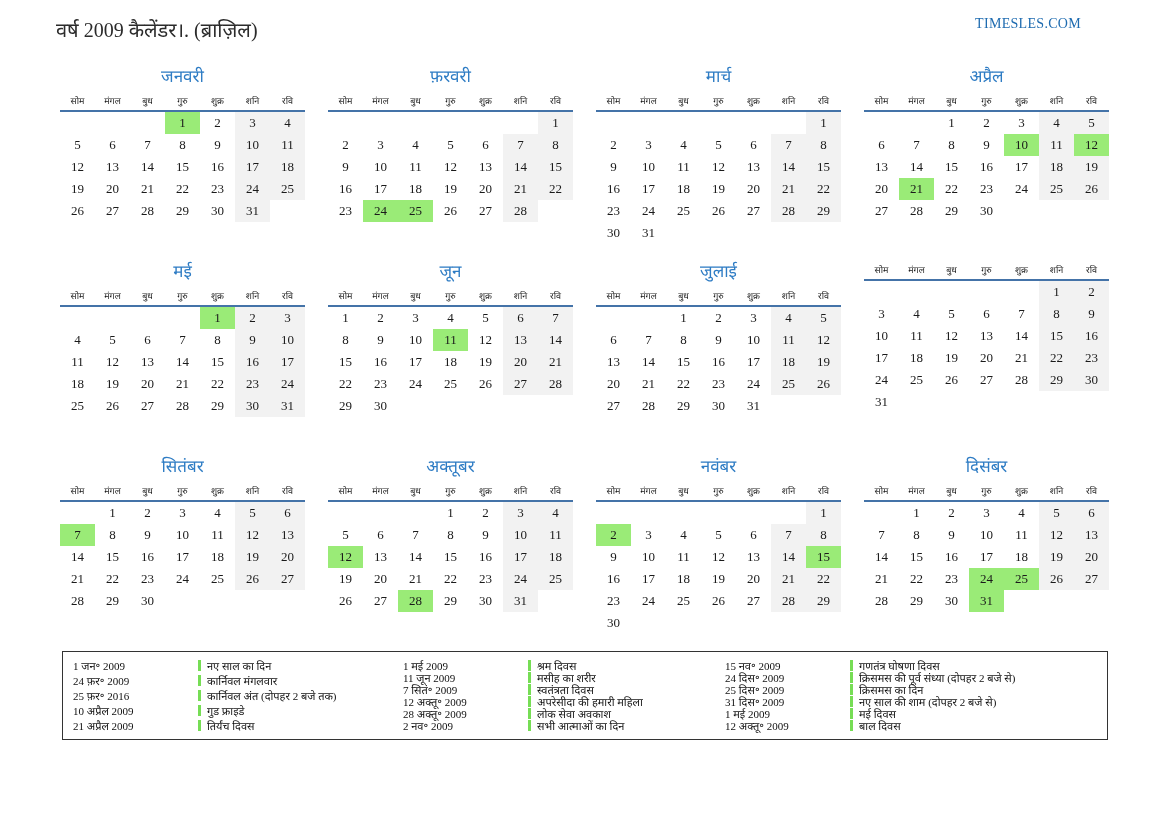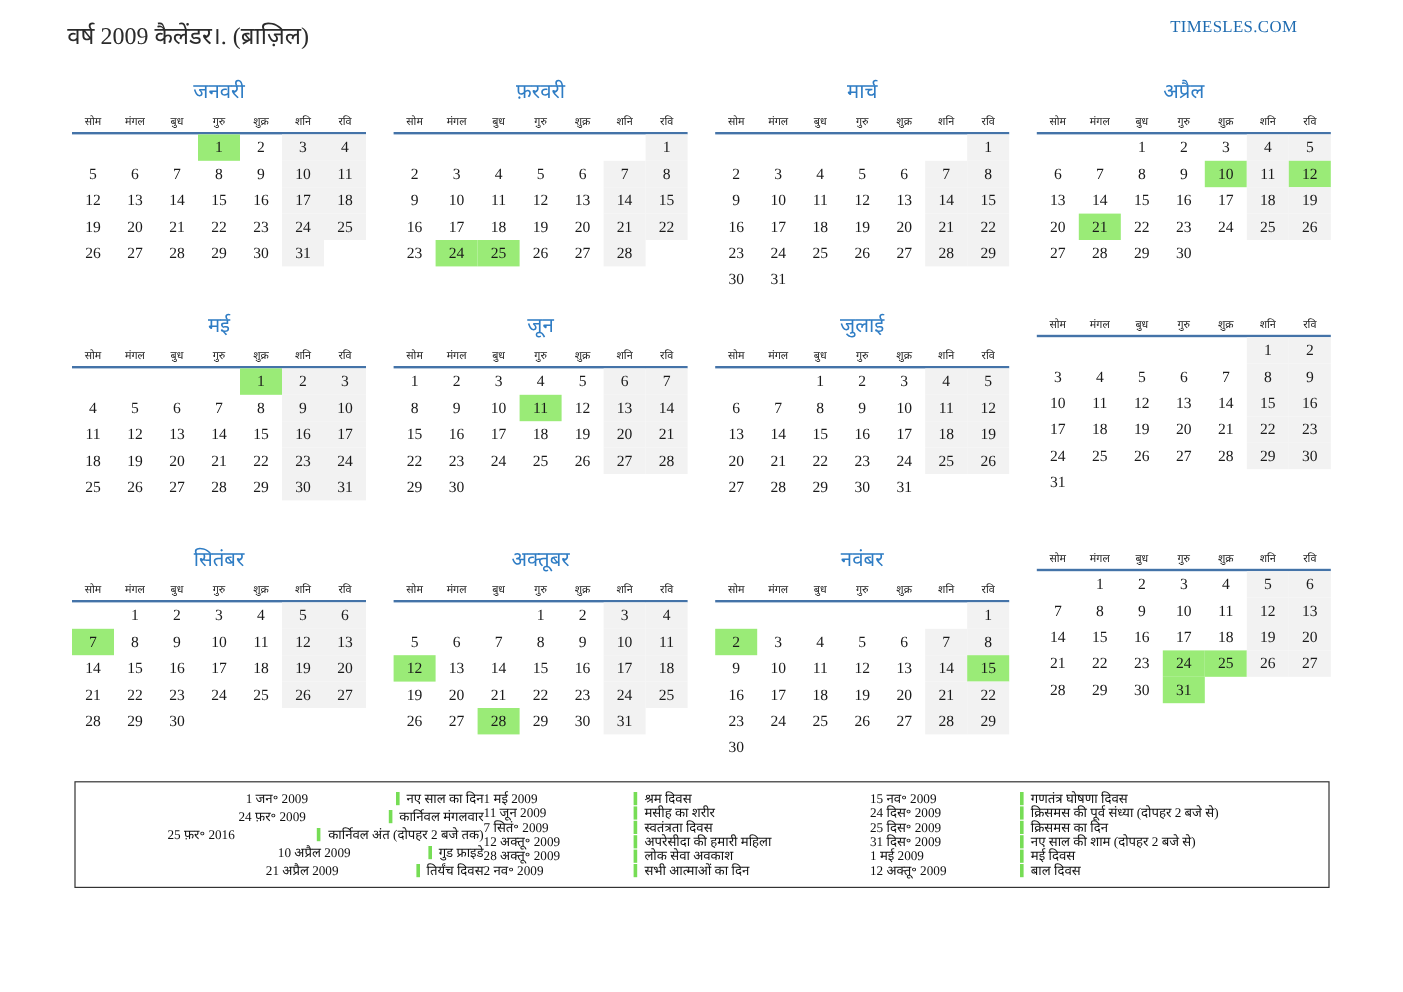--- a/index.html
+++ b/index.html
@@ -30,21 +30,21 @@
   .dow-cell{width:35px;font-size:9px;text-align:center;color:#222;line-height:22px;}
   .week-row{display:flex;}
   .day-cell{width:35px;height:22px;font-size:13px;text-align:center;line-height:22px;color:#1a1a1a;}
   .day-cell.weekend{background:var(--weekend-gray);}
   .day-cell.holiday{background:var(--holiday-green);}
   .legend{
     position:absolute;left:62px;top:651px;width:1046px;height:89px;
     border:1.5px solid #333;padding:8px 8px 7px 10px;display:flex;background:#fff;
   }
   .legend-col{display:flex;flex-direction:column;justify-content:space-between;}
-  .legend-col-1{width:330px;align-items:flex-end;}
+  .legend-col-1{width:330px;}
   .legend-col-2{width:322px;}
   .legend-col-3{flex:1;}
   .legend-row{display:flex;font-size:11px;line-height:12px;align-items:flex-start;color:#111;}
   .legend-date{width:125px;flex:0 0 125px;}
   .legend-bar{width:3px;height:11px;background:var(--bar-green);margin-right:6px;flex:0 0 3px;}
   .legend-name{flex:1;}
 </style>
 </head>
 <body>
 
@@ -702,20 +702,21 @@
           <div class="day-cell">30</div>
           <div class="day-cell"></div>
           <div class="day-cell"></div>
           <div class="day-cell"></div>
           <div class="day-cell"></div>
           <div class="day-cell"></div>
           <div class="day-cell"></div>
         </div>
       </div>
       <div class="month">
+        <div class="month-title">दिसंबर</div>
         <div class="dow-row">
           <div class="dow-cell">सोम</div>
           <div class="dow-cell">मंगल</div>
           <div class="dow-cell">बुध</div>
           <div class="dow-cell">गुरु</div>
           <div class="dow-cell">शुक्र</div>
           <div class="dow-cell">शनि</div>
           <div class="dow-cell">रवि</div>
         </div>
         <div class="week-row">

